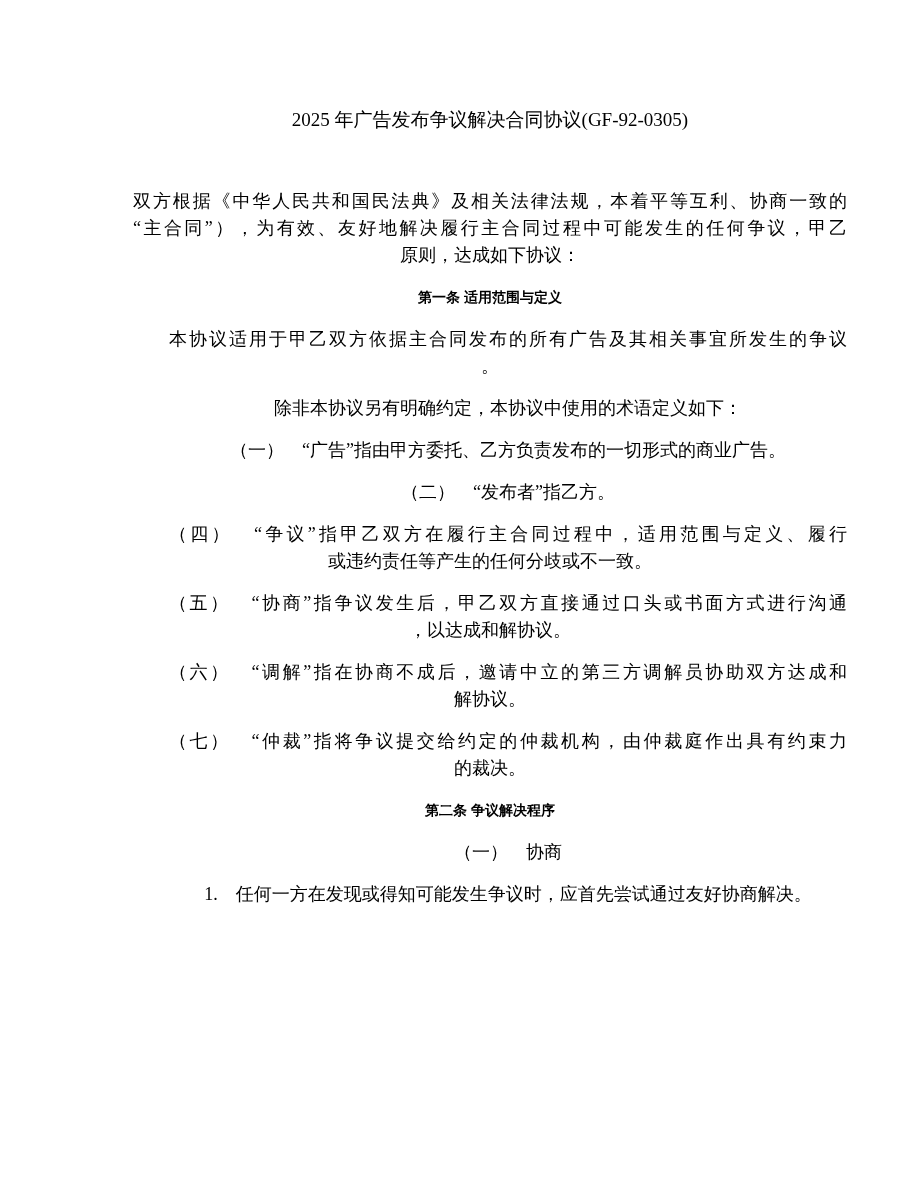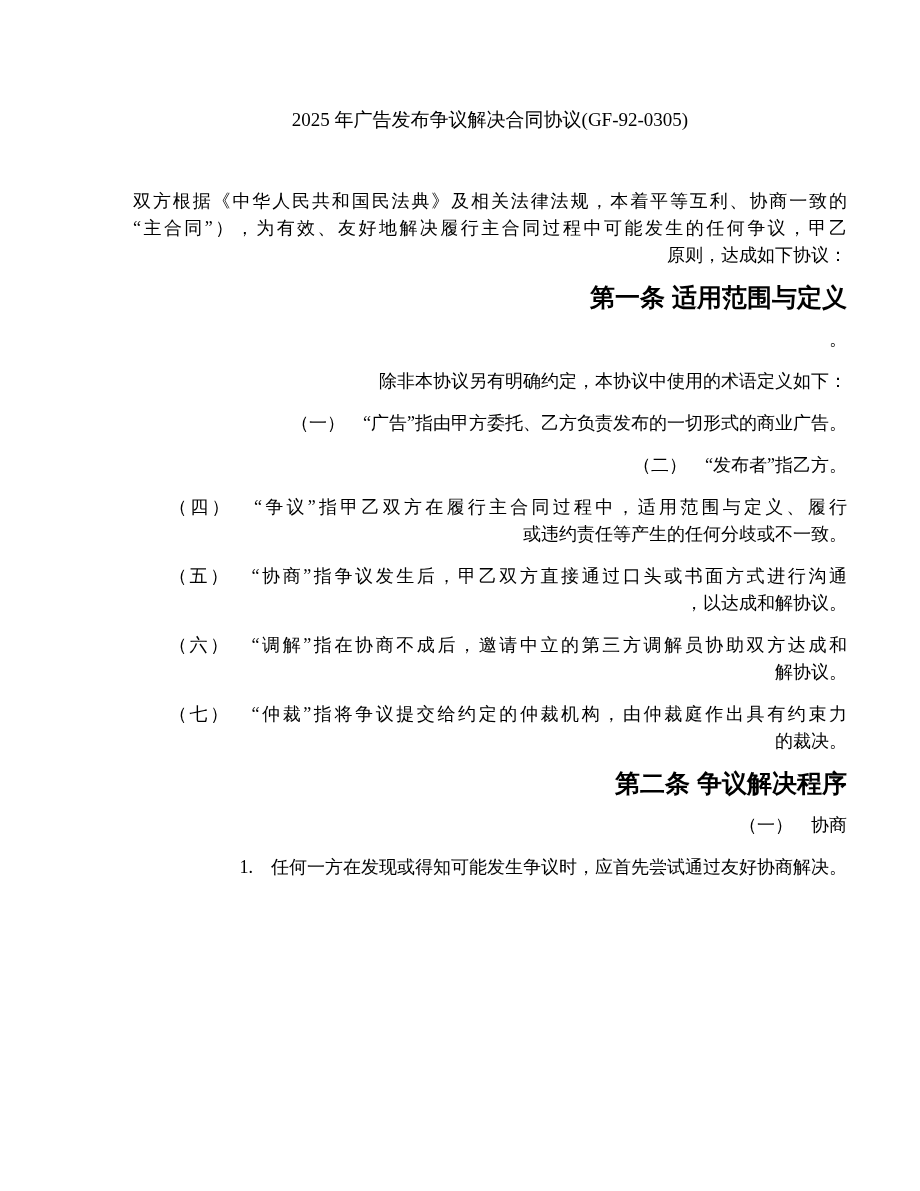--- a/index.html
+++ b/index.html
@@ -29,26 +29,26 @@
     font-weight: normal;
     font-size: 19px;
   }
   .block {
     margin: 0 0 15px 0;
   }
   .block.heading {
     font-family: "Liberation Sans", "DejaVu Sans", sans-serif;
     font-weight: bold;
     margin-top: 4px;
-    font-size: 25px;
+    font-size: 14px;
   }
   .line {
     line-height: 27px;
     min-height: 27px;
-    text-align: right;
+    text-align: center;
   }
   .line.indent {
     text-indent: 36px;
   }
   .line.fill {
     text-align: justify;
     text-align-last: justify;
   }
 </style>
 </head>
@@ -59,20 +59,21 @@
   <div>
       <div class="block body">
         <div class="line fill">双方根据《中华人民共和国民法典》及相关法律法规，本着平等互利、协商一致的</div>
         <div class="line fill">“主合同”），为有效、友好地解决履行主合同过程中可能发生的任何争议，甲乙</div>
         <div class="line">原则，达成如下协议：</div>
       </div>
       <div class="block heading">
         <div class="line">第一条 适用范围与定义</div>
       </div>
       <div class="block body">
+        <div class="line fill indent">本协议适用于甲乙双方依据主合同发布的所有广告及其相关事宜所发生的争议</div>
         <div class="line">。</div>
       </div>
       <div class="block body">
         <div class="line indent">除非本协议另有明确约定，本协议中使用的术语定义如下：</div>
       </div>
       <div class="block body">
         <div class="line indent">（一）　“广告”指由甲方委托、乙方负责发布的一切形式的商业广告。</div>
       </div>
       <div class="block body">
         <div class="line indent">（二）　“发布者”指乙方。</div>

